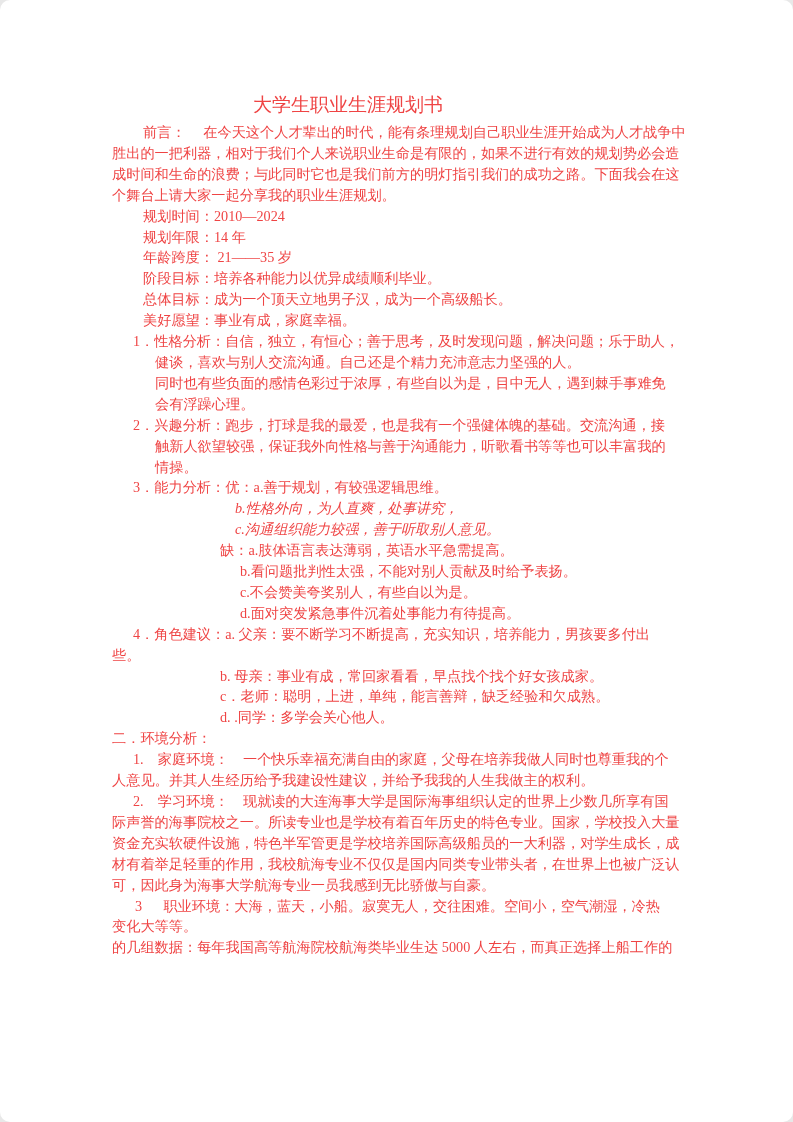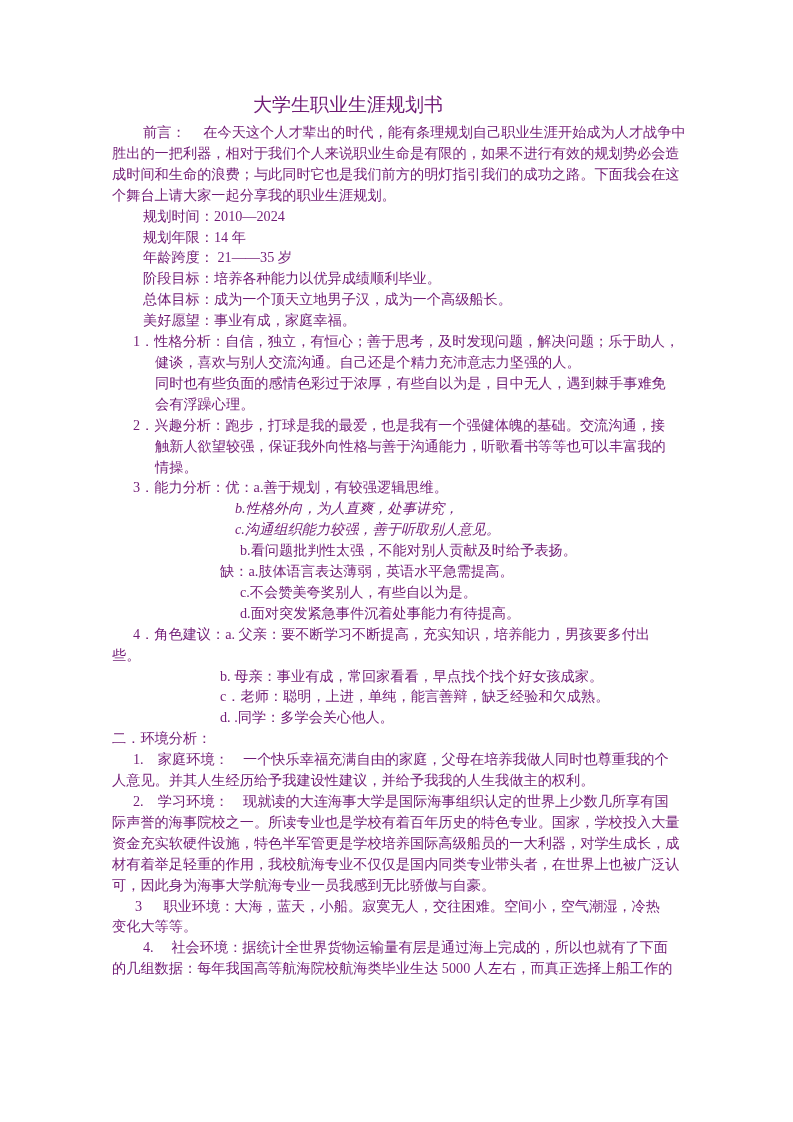--- a/index.html
+++ b/index.html
@@ -6,21 +6,22 @@
   .page {
     position: relative;
     width: 793px;
     height: 1122px;
     margin: 0 auto;
     background: #ffffff;
     box-sizing: border-box;
     padding: 92px 0 0 112px;
     overflow: hidden;
     font-family: "Liberation Serif", "DejaVu Serif", serif;
-    color: #701a75;
+    color: #ef4444;
+    border-radius: 10px;
   }
   .title {
     font-size: 19px;
     line-height: 26px;
     padding-left: 141px;
     margin-bottom: 4px;
     white-space: pre;
   }
   .ln {
     font-size: 14.2px;
@@ -60,37 +61,36 @@
   <div class="ln li">1．性格分析：自信，独立，有恒心；善于思考，及时发现问题，解决问题；乐于助人，</div>
   <div class="ln lh">健谈，喜欢与别人交流沟通。自己还是个精力充沛意志力坚强的人。</div>
   <div class="ln lh">同时也有些负面的感情色彩过于浓厚，有些自以为是，目中无人，遇到棘手事难免</div>
   <div class="ln lh">会有浮躁心理。</div>
   <div class="ln li">2．兴趣分析：跑步，打球是我的最爱，也是我有一个强健体魄的基础。交流沟通，接</div>
   <div class="ln lh">触新人欲望较强，保证我外向性格与善于沟通能力，听歌看书等等也可以丰富我的</div>
   <div class="ln lh">情操。</div>
   <div class="ln li">3．能力分析：优：a.善于规划，有较强逻辑思维。</div>
   <div class="ln adv">b.性格外向，为人直爽，处事讲究，</div>
   <div class="ln adv">c.沟通组织能力较强，善于听取别人意见。</div>
+  <div class="ln que">缺：a.肢体语言表达薄弱，英语水平急需提高。</div>
   <div class="ln quei">b.看问题批判性太强，不能对别人贡献及时给予表扬。</div>
-  <div class="ln que">缺：a.肢体语言表达薄弱，英语水平急需提高。</div>
   <div class="ln quei">c.不会赞美夸奖别人，有些自以为是。</div>
   <div class="ln quei">d.面对突发紧急事件沉着处事能力有待提高。</div>
   <div class="ln li">4．角色建议：a. 父亲：要不断学习不断提高，充实知识，培养能力，男孩要多付出</div>
   <div class="ln">些。</div>
   <div class="ln role">b. 母亲：事业有成，常回家看看，早点找个找个好女孩成家。</div>
   <div class="ln role">c．老师：聪明，上进，单纯，能言善辩，缺乏经验和欠成熟。</div>
   <div class="ln role">d. .同学：多学会关心他人。</div>
 
   <div class="ln">二．环境分析：</div>
 
   <div class="ln li">1.　家庭环境：　一个快乐幸福充满自由的家庭，父母在培养我做人同时也尊重我的个</div>
   <div class="ln">人意见。并其人生经历给予我建设性建议，并给予我我的人生我做主的权利。</div>
   <div class="ln li">2.　学习环境：　现就读的大连海事大学是国际海事组织认定的世界上少数几所享有国</div>
   <div class="ln">际声誉的海事院校之一。所读专业也是学校有着百年历史的特色专业。国家，学校投入大量</div>
   <div class="ln">资金充实软硬件设施，特色半军管更是学校培养国际高级船员的一大利器，对学生成长，成</div>
   <div class="ln">材有着举足轻重的作用，我校航海专业不仅仅是国内同类专业带头者，在世界上也被广泛认</div>
   <div class="ln">可，因此身为海事大学航海专业一员我感到无比骄傲与自豪。</div>
   <div class="ln li3">3　  职业环境：大海，蓝天，小船。寂寞无人，交往困难。空间小，空气潮湿，冷热</div>
   <div class="ln">变化大等等。</div>
-  <div class="ln lis">4.　 社会环境：据统计全世界货物运输量有层是通过海上完成的，所以也就有了下面</div>
   <div class="ln">的几组数据：每年我国高等航海院校航海类毕业生达 5000 人左右，而真正选择上船工作的</div>
 
 </div>
 
 </body></html>

